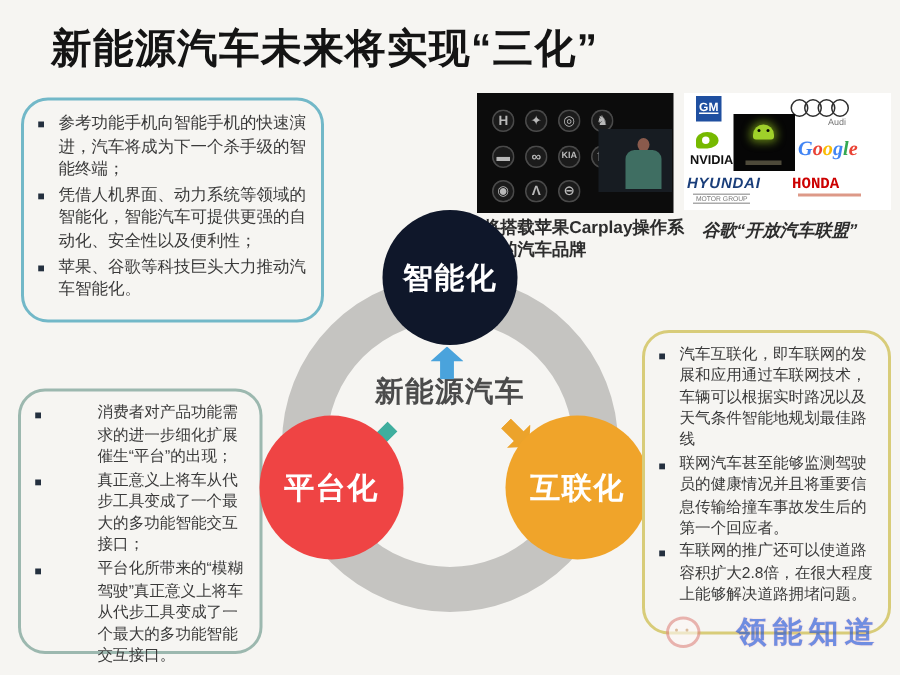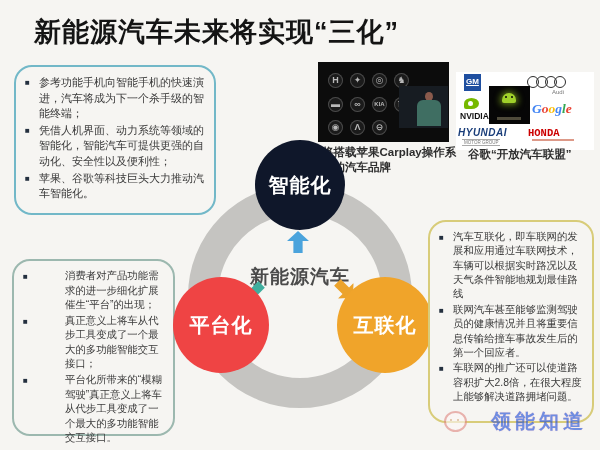--- a/index.html
+++ b/index.html
@@ -37,24 +37,24 @@
   .brand-row.r2{top:35px;}
   .brand-row.r3{top:58px;}
   .brand{width:15px;height:15px;border-radius:50%;
     color:#b9b9b9;font-size:9px;font-weight:700;line-height:15px;text-align:center;
     background:#1b1b1b;box-shadow:0 0 0 1px #4a4a4a inset;overflow:hidden;}
   .presenter{position:absolute;right:1px;top:24px;width:49px;height:42px;background:#171c22;overflow:hidden;}
   .presenter .head{position:absolute;left:26px;top:6px;width:8px;height:9px;border-radius:50%;background:#8a5a4c;}
   .presenter .body{position:absolute;left:18px;top:14px;width:24px;height:26px;border-radius:6px 6px 0 0;background:#3f6e62;}
   .img-caption{font-size:11.5px;font-weight:600;color:#2d2d2d;line-height:1.3;}
   .cap-carplay{left:322px;top:145px;width:140px;}
-  .cap-alliance{left:468px;top:147px;width:130px;}
-
-  
-  .alliance-panel{left:456px;top:62px;width:138px;height:78px;background:#ffffff;margin-top:10px;}
+  .cap-alliance{left:468px;top:147px;width:130px;font-style:italic;}
+
+  
+  .alliance-panel{left:456px;top:62px;width:138px;height:78px;background:#ffffff;}
   .gm-logo{position:absolute;left:8px;top:2px;width:17px;height:17px;background:#1f4fa0;
     color:#fff;font-size:8px;font-weight:700;text-align:center;line-height:16px;text-decoration:underline;}
   .audi-rings{position:absolute;left:74px;top:4px;display:flex;}
   .audi-rings i{width:10px;height:10px;border:1.6px solid #2e2e2e;border-radius:50%;margin-left:-3px;background:transparent;}
   .audi-word{position:absolute;left:96px;top:17px;font-size:6px;color:#777;}
   .nvidia-eye{position:absolute;left:8px;top:26px;width:15px;height:11px;border-radius:50% 50% 50% 2px;background:#76b900;}
   .nvidia-eye::after{content:"";position:absolute;left:4px;top:3px;width:5px;height:5px;border-radius:50%;background:#fff;}
   .nvidia-word{position:absolute;left:4px;top:39px;font-size:8.5px;font-weight:800;color:#111;}
   .android-box{position:absolute;left:33px;top:14px;width:41px;height:38px;background:#060606;}
   .android-bot{position:absolute;left:13px;top:7px;width:14px;height:10px;border-radius:7px 7px 2px 2px;background:#9fd02a;box-shadow:0 0 6px 2px #5d7a14;}
@@ -67,21 +67,21 @@
   .honda-word{position:absolute;left:72px;top:55px;font-size:10.5px;font-weight:800;color:#c00;font-family:Liberation Mono, monospace;}
   .honda-sub{position:absolute;left:76px;top:67px;width:42px;height:2px;background:#d98;}
 
   
   .ring{left:188px;top:184px;width:164px;height:164px;border:30px solid #c5c4c1;border-radius:50%;z-index:1;}
   .node{border-radius:50%;z-index:3;display:flex;align-items:center;justify-content:center;
     color:#fff;font-size:20px;font-weight:800;letter-spacing:1px;}
   .node-smart{left:255px;top:140px;width:90px;height:90px;background:#0f172a;}
   .node-platform{left:173px;top:277px;width:96px;height:96px;background:#ef4444;}
   .node-connected{left:337px;top:277px;width:96px;height:96px;background:#f0a42a;}
-  .center-label{left:240px;top:264px;width:120px;text-align:center;
+  .center-label{left:240px;top:248px;width:120px;text-align:center;
     font-size:19px;font-weight:800;color:#4b4b4b;letter-spacing:1px;z-index:2;}
   .arrow{width:22px;height:22px;z-index:2;
     clip-path:polygon(50% 0,100% 45%,71% 45%,71% 100%,29% 100%,29% 45%,0 45%);}
   .arrow-up{left:287px;top:231px;background:#4aa3dc;}
   .arrow-dl{left:243px;top:281px;background:#3fae9e;transform:rotate(-135deg);}
   .arrow-dr{left:334px;top:279px;background:#eca32b;transform:rotate(135deg);}
 
   
   .watermark{left:444px;top:408px;z-index:6;display:flex;align-items:center;opacity:.62;}
   .mascot{width:19px;height:17px;border-radius:50%;background:#fdf7f6;border:2px solid #e08a84;position:relative;margin-right:24px;}

